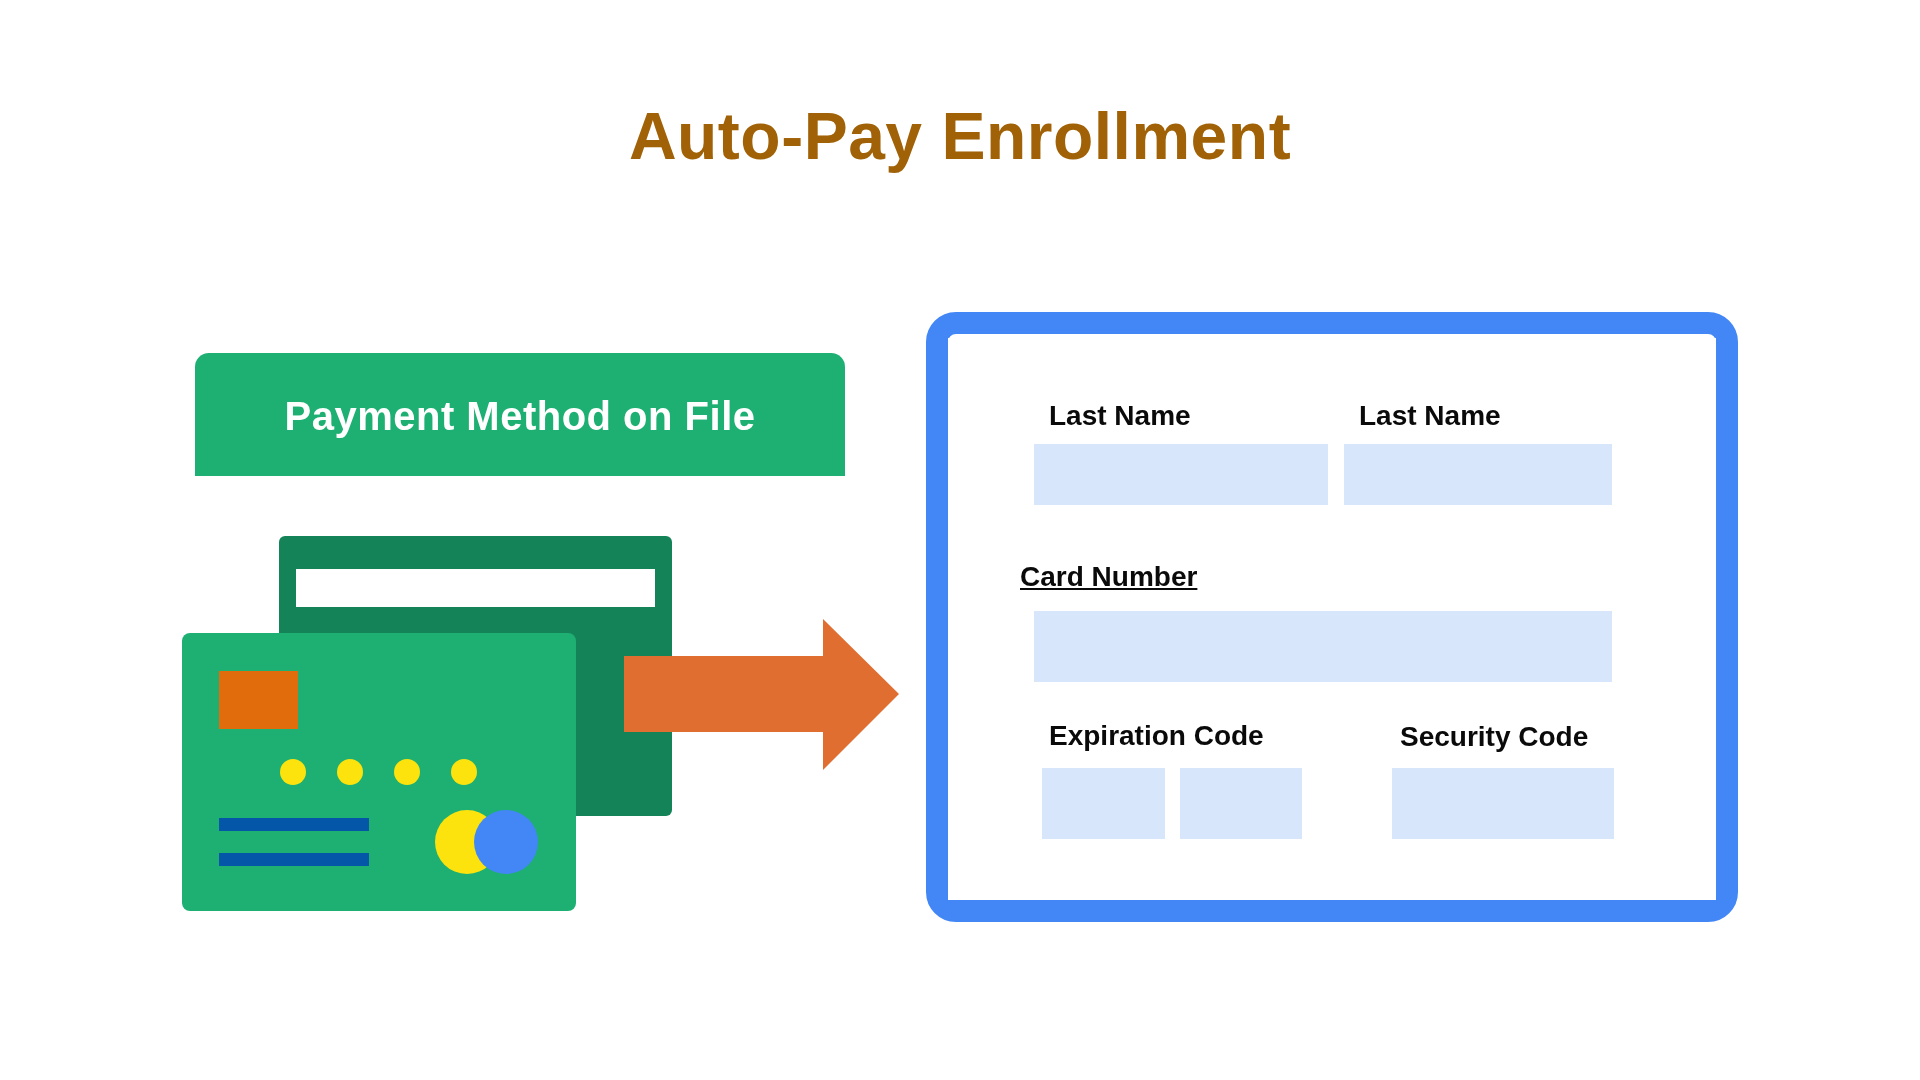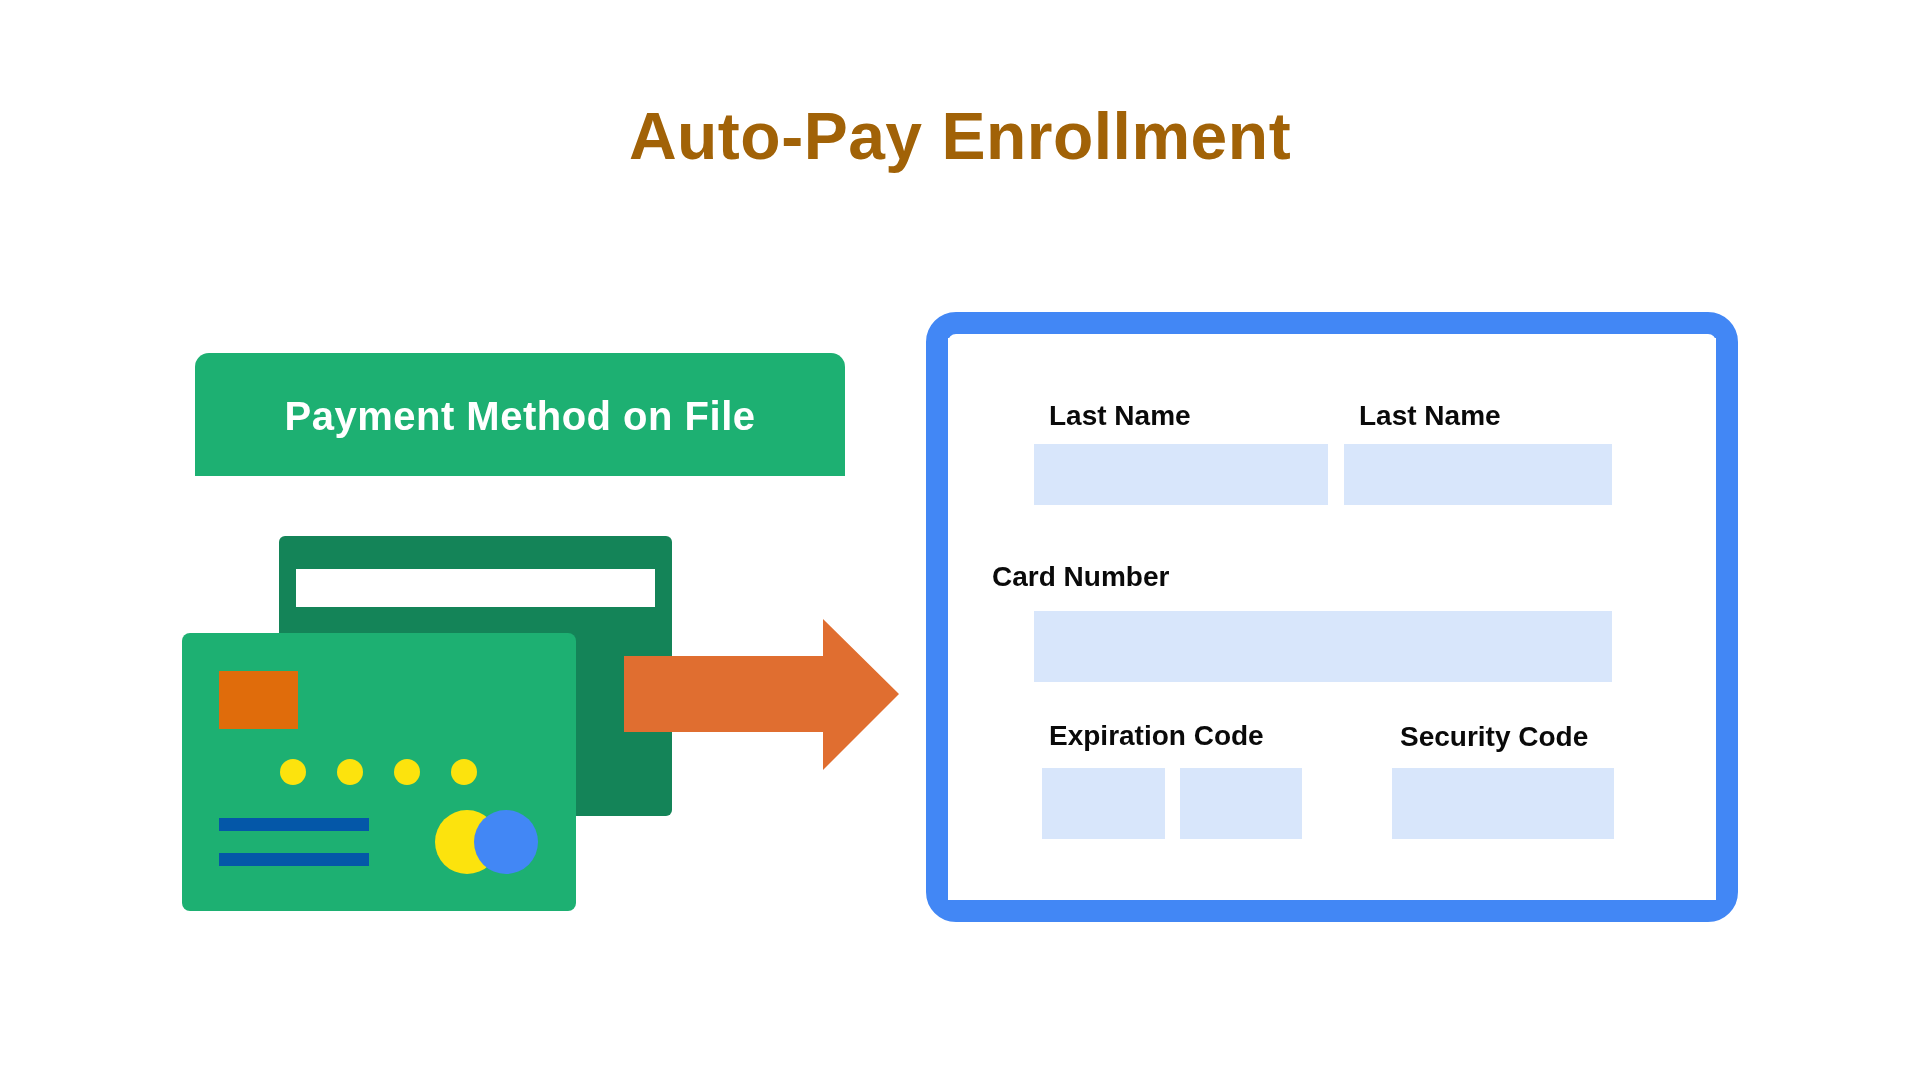--- a/index.html
+++ b/index.html
@@ -87,21 +87,21 @@
 
 <div class="abs form-box"></div>
 <div class="abs form-inner-cover"></div>
 
 <div class="abs label" style="left:1049px; top:400px;">Last Name</div>
 <input class="abs field" style="left: 1034px; top: 444px; width: 290px; height: 59px;" value="">
 
 <div class="abs label" style="left:1359px; top:400px;text-align:center;">Last Name</div>
 <input class="abs field" style="left: 1344px; top: 444px; width: 264px; height: 59px;" value="">
 
-<div class="abs label" style="left:992px; top:561px;">Card Number</div>
+<div class="abs label" style="left:1020px; top:561px;text-decoration:underline;">Card Number</div>
 <input class="abs field" style="left: 1034px; top: 611px; width: 574px; height: 69px;" value="">
 
 <div class="abs label" style="left:1049px; top:720px;">Expiration Code</div>
 <input class="abs field" style="left: 1042px; top: 768px; width: 119px; height: 69px;" value="">
 <input class="abs field" style="left: 1180px; top: 768px; width: 118px; height: 69px;" value="">
 
 <div class="abs label" style="left:1400px; top:721px;">Security Code</div>
 <input class="abs field" style="left: 1392px; top: 768px; width: 218px; height: 69px;" value="">
 
 </body></html>

